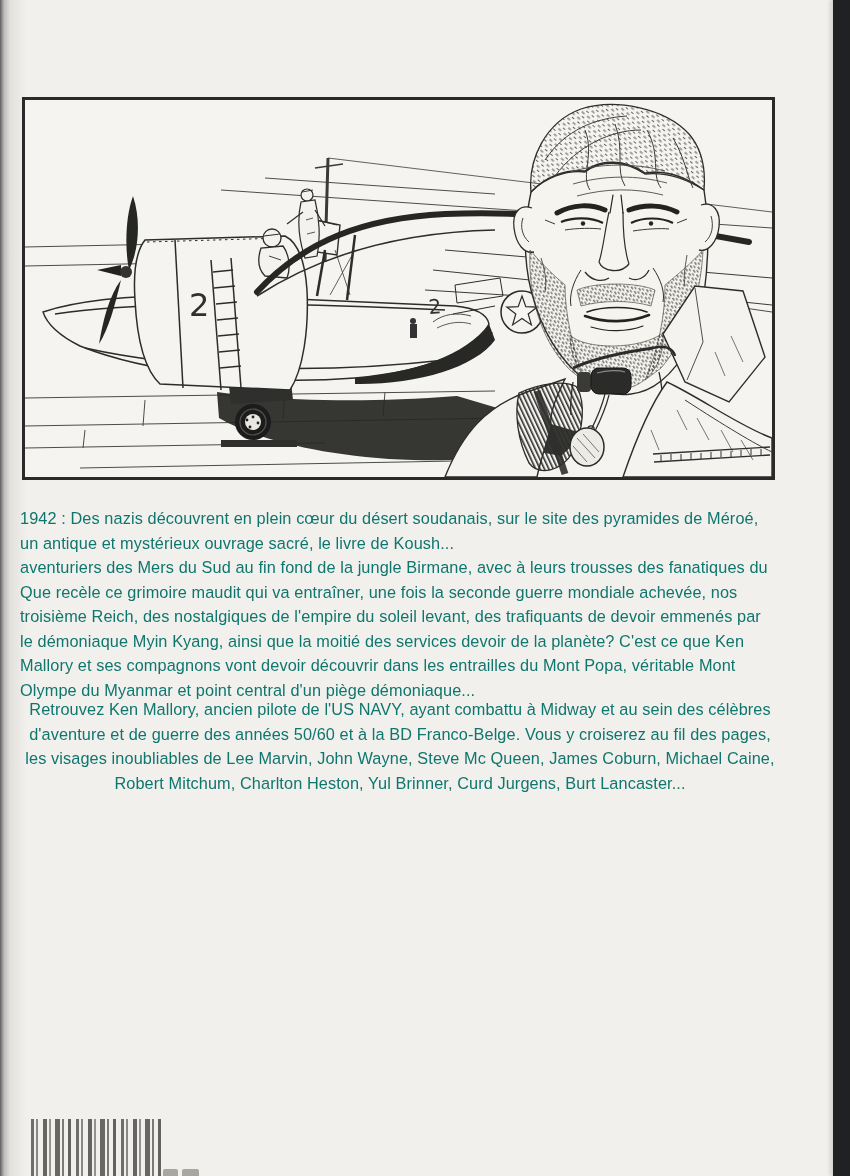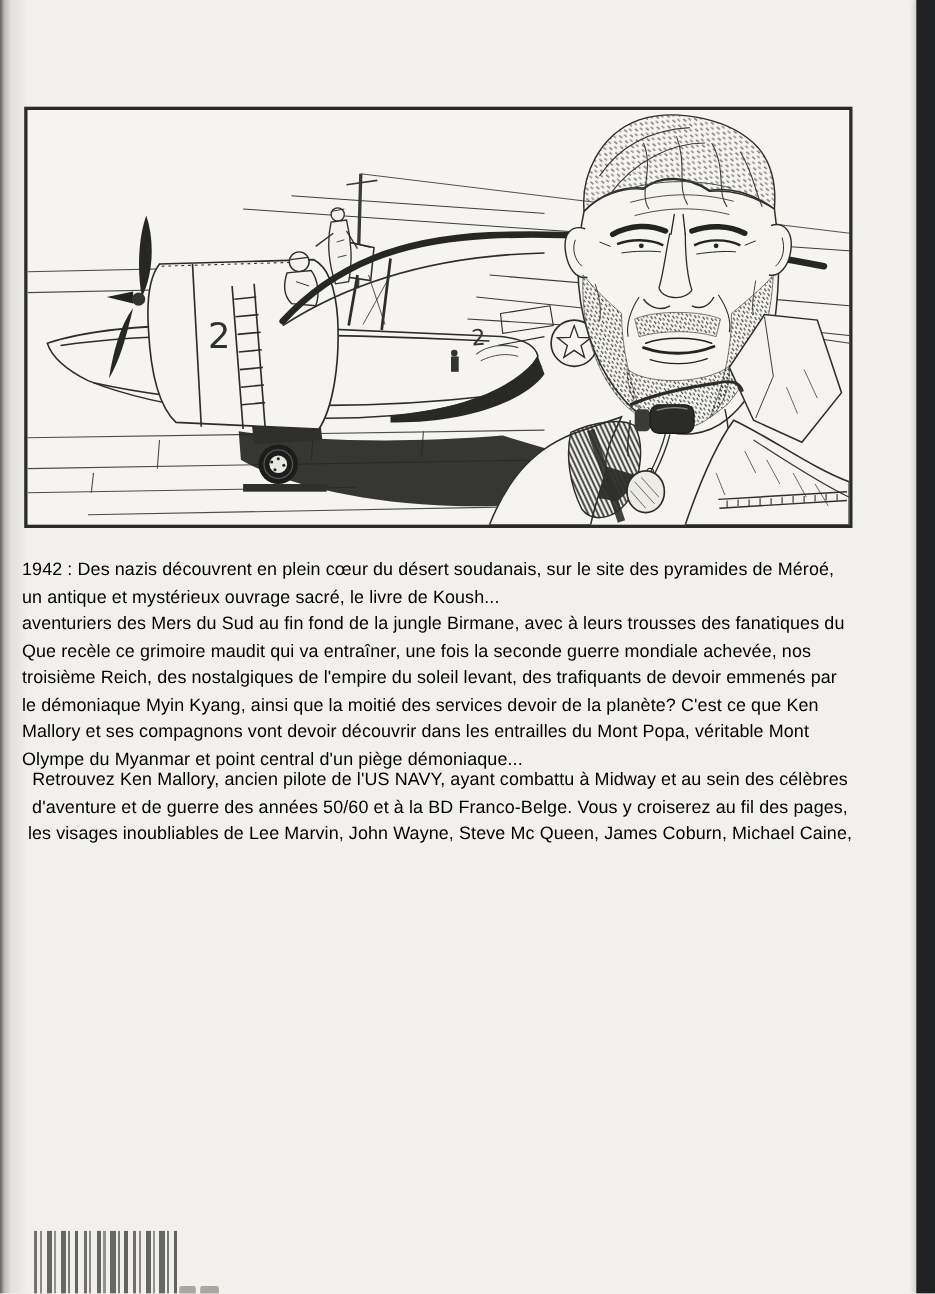--- a/index.html
+++ b/index.html
@@ -21,21 +21,21 @@
     background:#1f2123;
     box-shadow:-1px 0 0 #d8d6d2, -3px 0 4px rgba(0,0,0,.12);
   }
   .frame{
     position:absolute;left:22px;top:97px;width:747px;height:377px;
     border:3px solid #2a2a2a;background:#f5f4f0;
   }
   .frame svg{display:block;}
   .textblock{
     position:absolute;left:20px;width:760px;
-    color:#000000;font-size:16.3px;line-height:24.5px;
+    color:#0f766e;font-size:16.3px;line-height:24.5px;
     letter-spacing:.1px;
   }
   .textblock .line{white-space:nowrap;}
   .synopsis{top:506px;}
   .about{top:697px;text-align:center;}
   .barcode{
     position:absolute;left:31px;top:1119px;width:131px;height:57px;
     background:
       repeating-linear-gradient(90deg,
         #4e4e4e 0 3px, rgba(0,0,0,0) 3px 5px,
@@ -339,17 +339,18 @@
   <div class="line">troisième Reich, des nostalgiques de l'empire du soleil levant, des trafiquants de devoir emmenés par</div>
   <div class="line">le démoniaque Myin Kyang, ainsi que la moitié des services devoir de la planète? C'est ce que Ken</div>
   <div class="line">Mallory et ses compagnons vont devoir découvrir dans les entrailles du Mont Popa, véritable Mont</div>
   <div class="line">Olympe du Myanmar et point central d'un piège démoniaque...</div>
 </div>
 
 <div class="textblock about">
   <div class="line">Retrouvez Ken Mallory, ancien pilote de l'US NAVY, ayant combattu à Midway et au sein des célèbres</div>
   <div class="line">d'aventure et de guerre des années 50/60 et à la BD Franco-Belge. Vous y croiserez au fil des pages,</div>
   <div class="line">les visages inoubliables de Lee Marvin, John Wayne, Steve Mc Queen, James Coburn, Michael Caine,</div>
+  <div class="line">Robert Mitchum, Charlton Heston, Yul Brinner, Curd Jurgens, Burt Lancaster...</div>
 </div>
 
 <div class="barcode"></div>
 <div class="glyph-remnant g1"></div>
 <div class="glyph-remnant g2"></div>
 
 </body></html>

